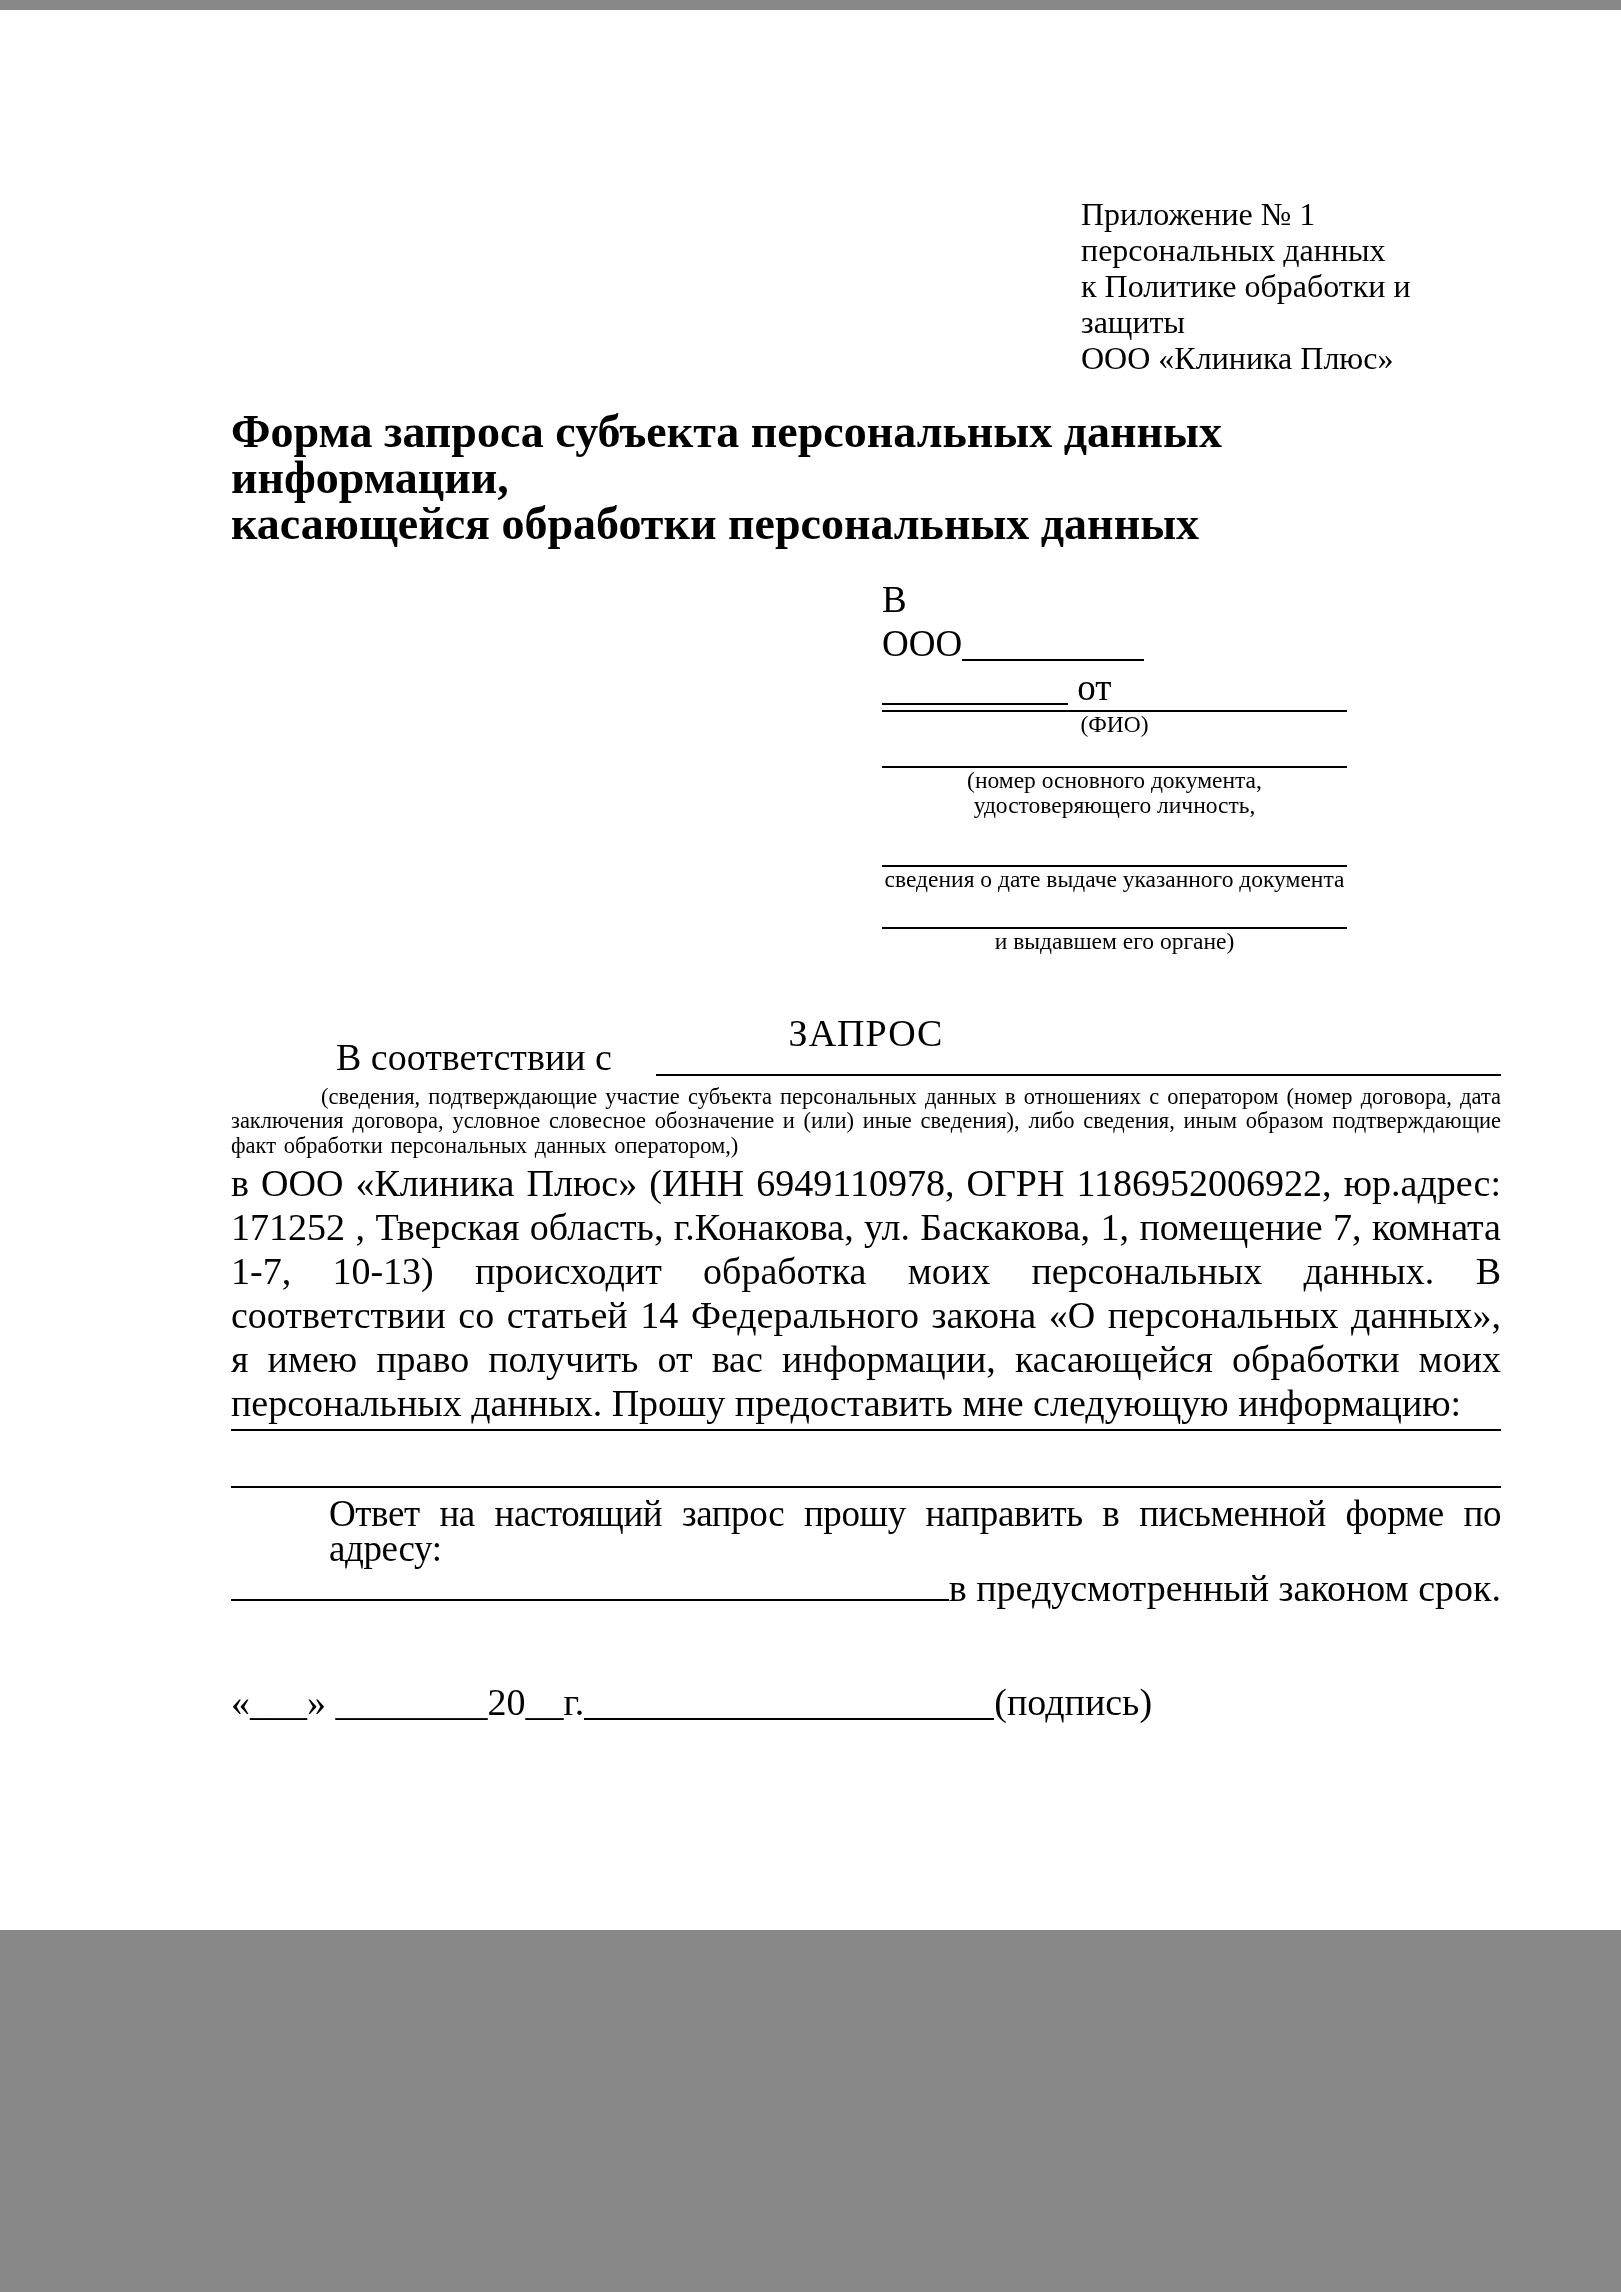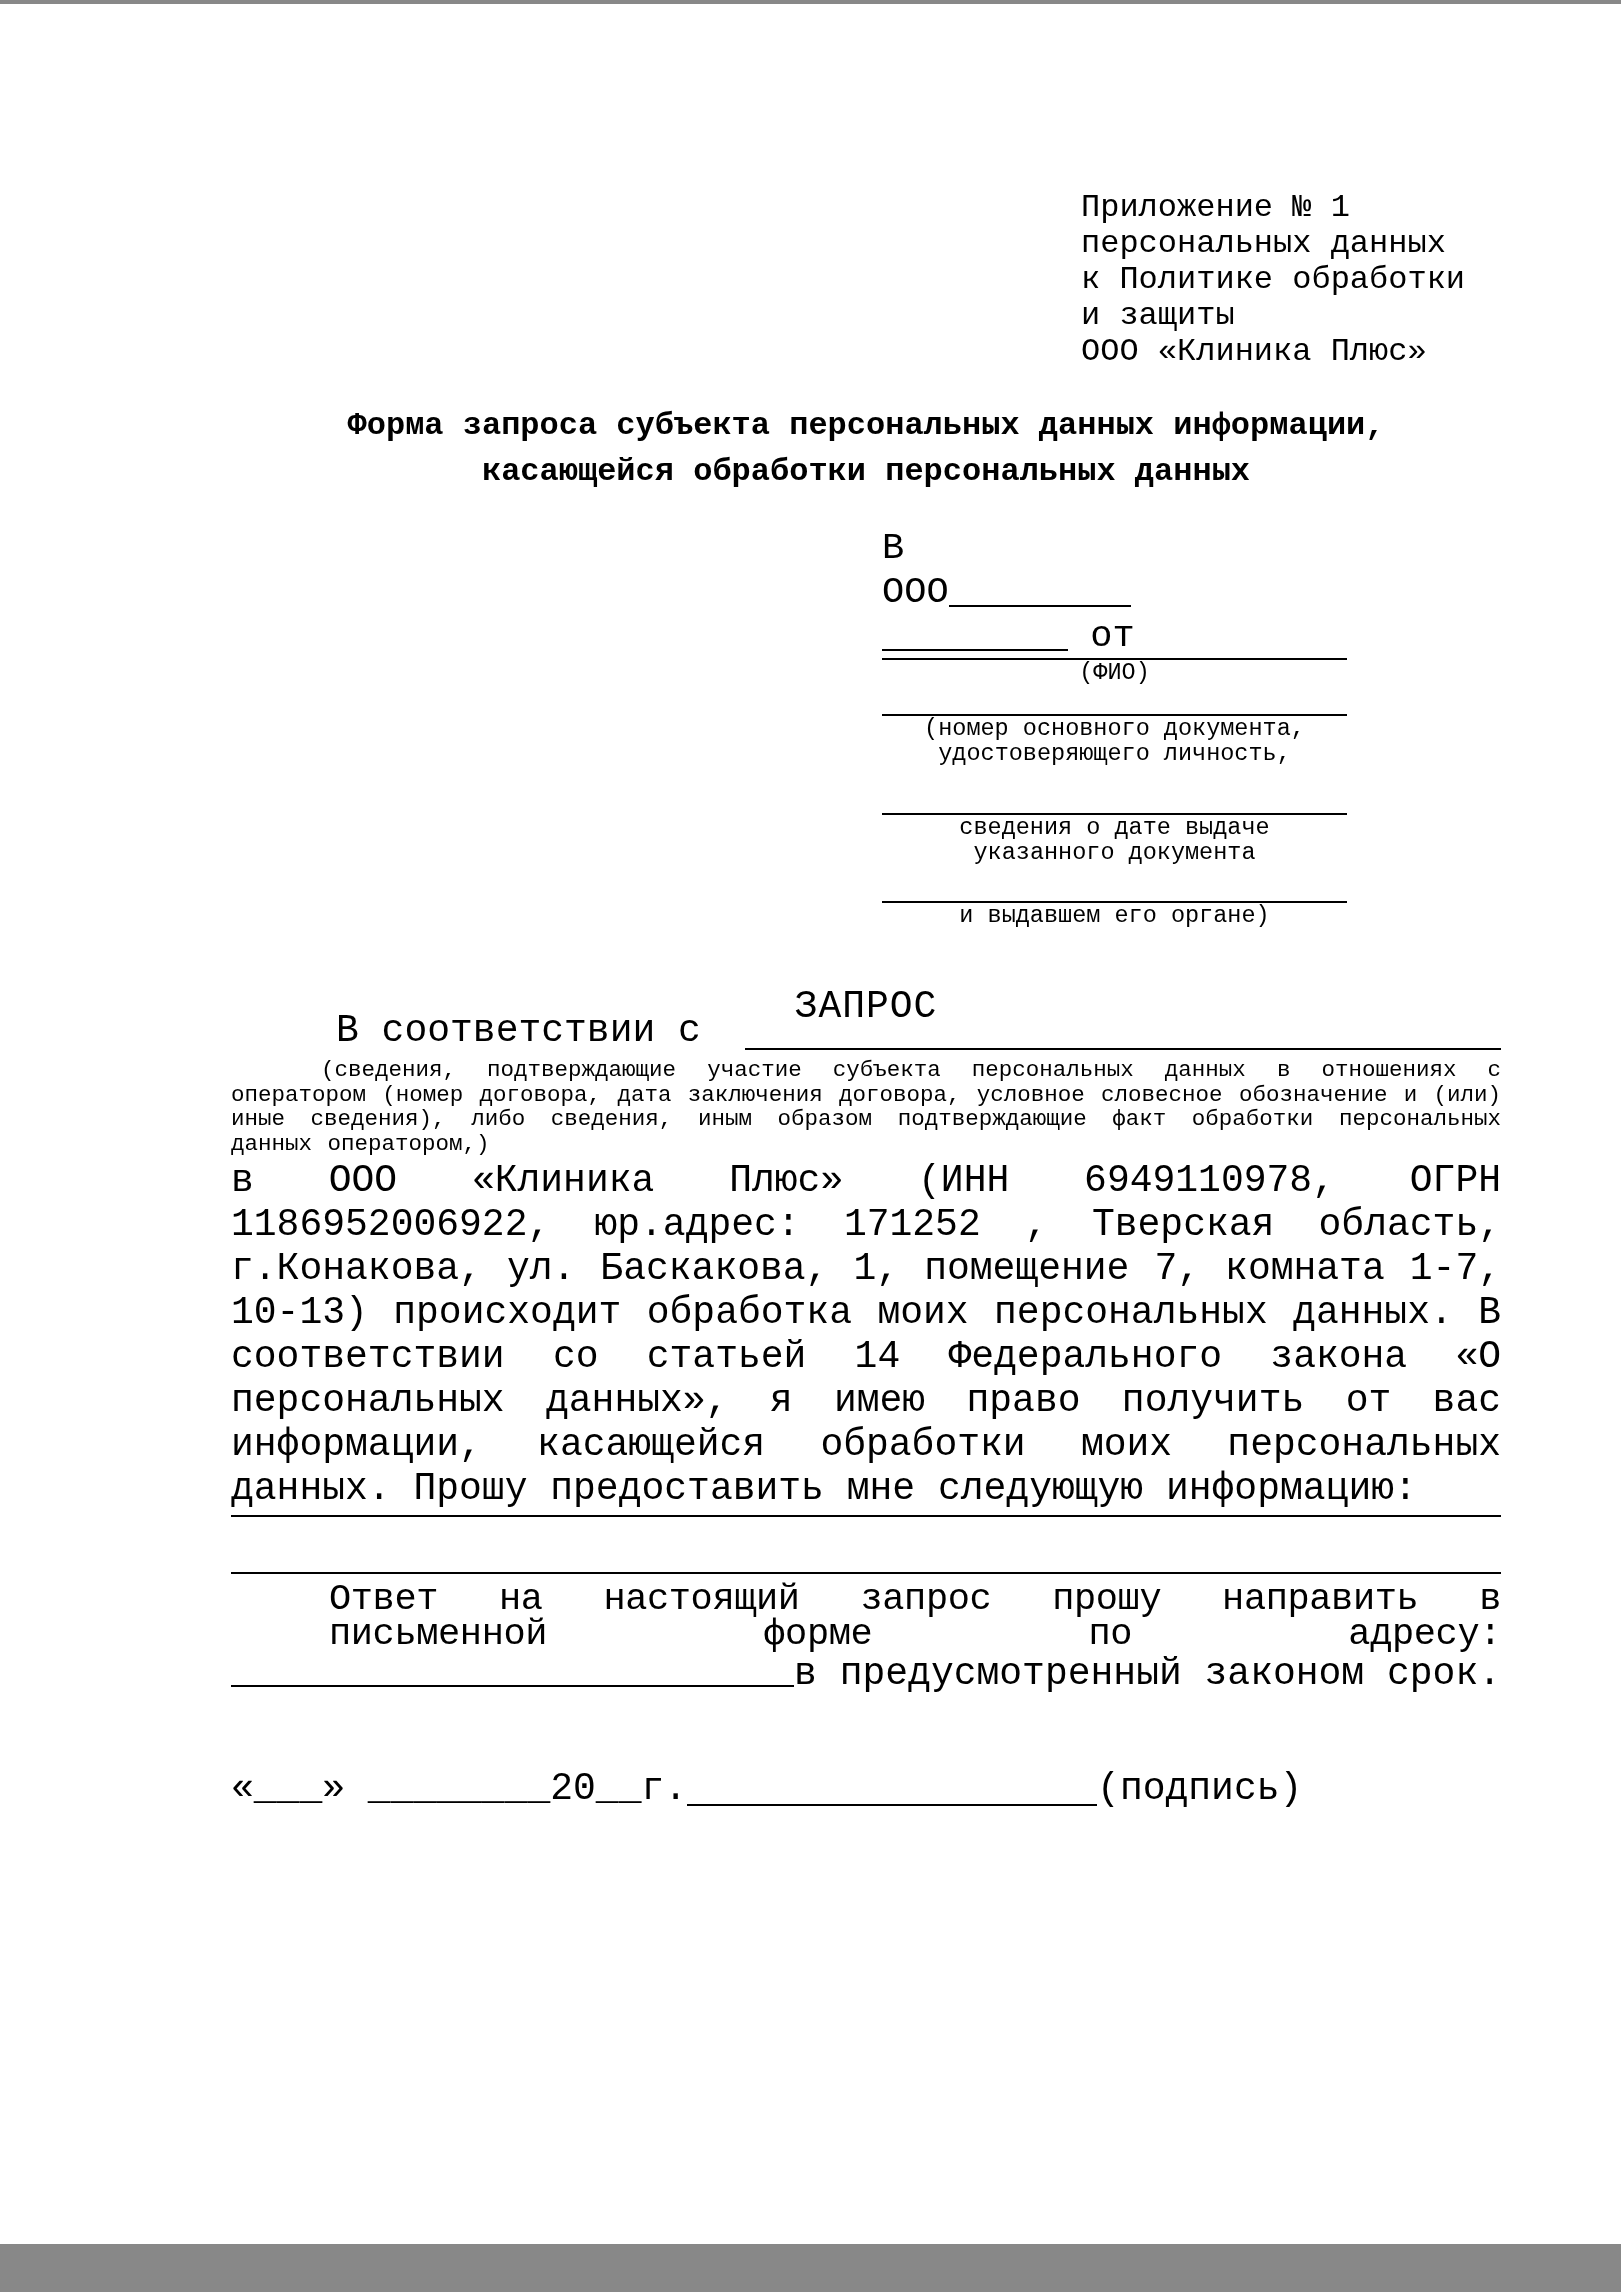--- a/index.html
+++ b/index.html
@@ -1,31 +1,31 @@
 <!DOCTYPE html>
 <html><head>
 <meta charset="utf-8">
 <style>
   html,body{margin:0;padding:0;background:#888;}
   .page{
     position:relative;
-    width:1621px;height:2240px;
-    margin:4px auto;
+    width:1621px;height:1920px;
+    margin:10px auto;
     background:#ffffff;color:#000000;
-    font-family:Liberation Mono, monospace;
+    font-family:Liberation Serif, serif;
     overflow:hidden;
     box-sizing:border-box;
   }
   .content{
     position:absolute;left:231px;top:0;width:1270px;
   }
   
   .appendix{margin-left:850px;margin-top:186px;font-size:32px;line-height:36px;}
   
-  .doc-title{margin-top:33px;font-size:32px;line-height:46px;font-weight:700;text-align:center;}
+  .doc-title{margin-top:33px;font-size:46px;line-height:46px;font-weight:700;}
   
   .addressee{margin-left:651px;width:465px;font-size:37px;}
   .a-row{line-height:44px;white-space:nowrap;}
   .a-row.first{margin-top:31px;}
   .ul{display:inline-block;border-bottom:2.9px solid #000;margin-bottom:-4.9px;}
   .field .line{border-bottom:2.9px solid #000;height:0;}
   .field .cap{font-size:23.5px;line-height:25.5px;text-align:center;}
   .field.f2 .line{margin-top:28px;}
   .field.f3 .line{margin-top:46px;}
   .field.f4 .line{margin-top:35px;}

